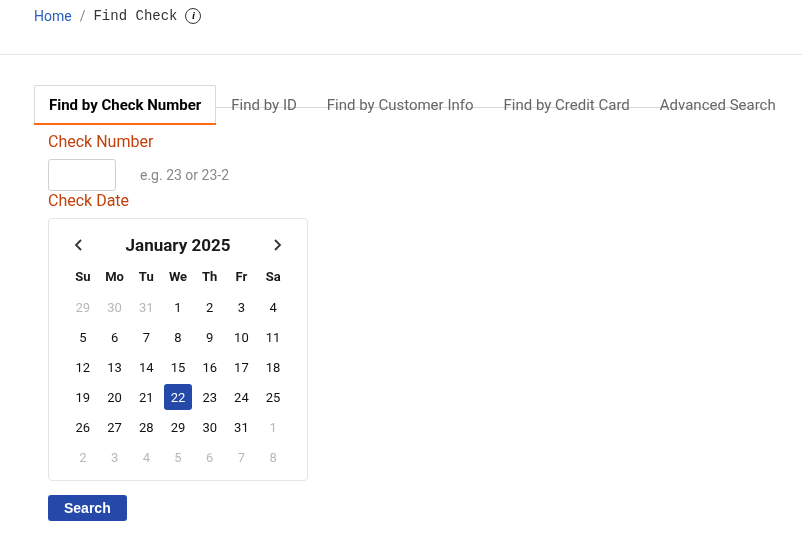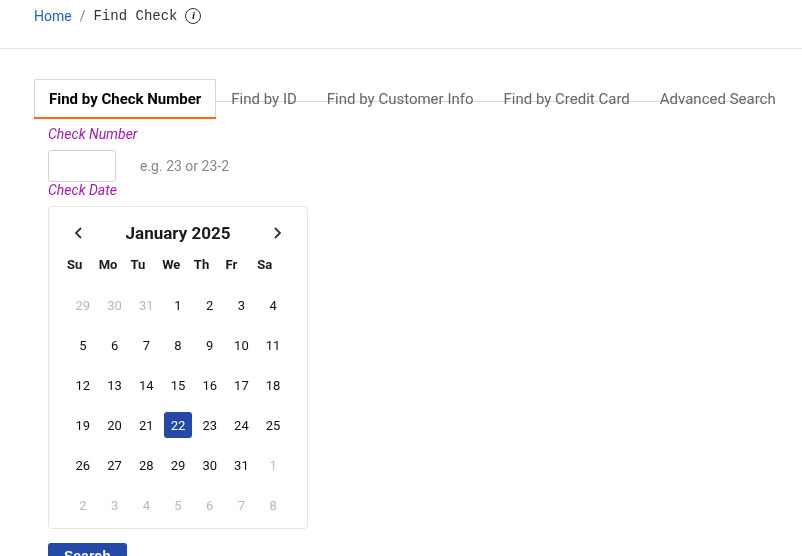--- a/index.html
+++ b/index.html
@@ -9,21 +9,21 @@
       color: #1a1a1a;
       background: #fff;
       width: 802px;
       height: 556px;
       overflow: hidden;
     }
     .breadcrumb {
       display: flex;
       align-items: center;
       gap: 8px;
-      padding: 8px 34px 24px 34px;
+      padding: 8px 34px 30px 34px;
       border-bottom: 1px solid #e5e5e5;
       font-size: 14px;
     }
     .breadcrumb a {
       color: #2960bd;
       text-decoration: none;
     }
     .breadcrumb .sep {
       color: #888;
     }
@@ -77,24 +77,23 @@
       content: "";
       position: absolute;
       left: -1px; right: -1px; bottom: -1px;
       height: 2px;
       background: #ff6a13;
     }
     .content {
       padding: 24px 48px;
     }
     .field-label {
-      font-size: 14px;
-      color: #a21caf;
+      font-size: 16px;
+      color: #c2410c;
       margin-bottom: 8px;
-      font-style: italic;
     }
     .row {
       display: flex;
       align-items: center;
       gap: 24px;
     }
     .text-input {
       width: 68px;
       height: 32px;
       border: 1px solid #d0d0d0;
@@ -128,22 +127,22 @@
       cursor: pointer;
       color: #333;
     }
     .cal-title {
       font-size: 17px;
       font-weight: 700;
     }
     .cal-grid {
       display: grid;
       grid-template-columns: repeat(7, 1fr);
-      row-gap: 14px;
-      text-align: left;
+      row-gap: 4px;
+      text-align: center;
     }
     .dow {
       font-weight: 700;
       font-size: 13px;
       color: #1a1a1a;
       padding: 2px 0 6px 0;
     }
     .day {
       height: 26px;
       display: flex;

